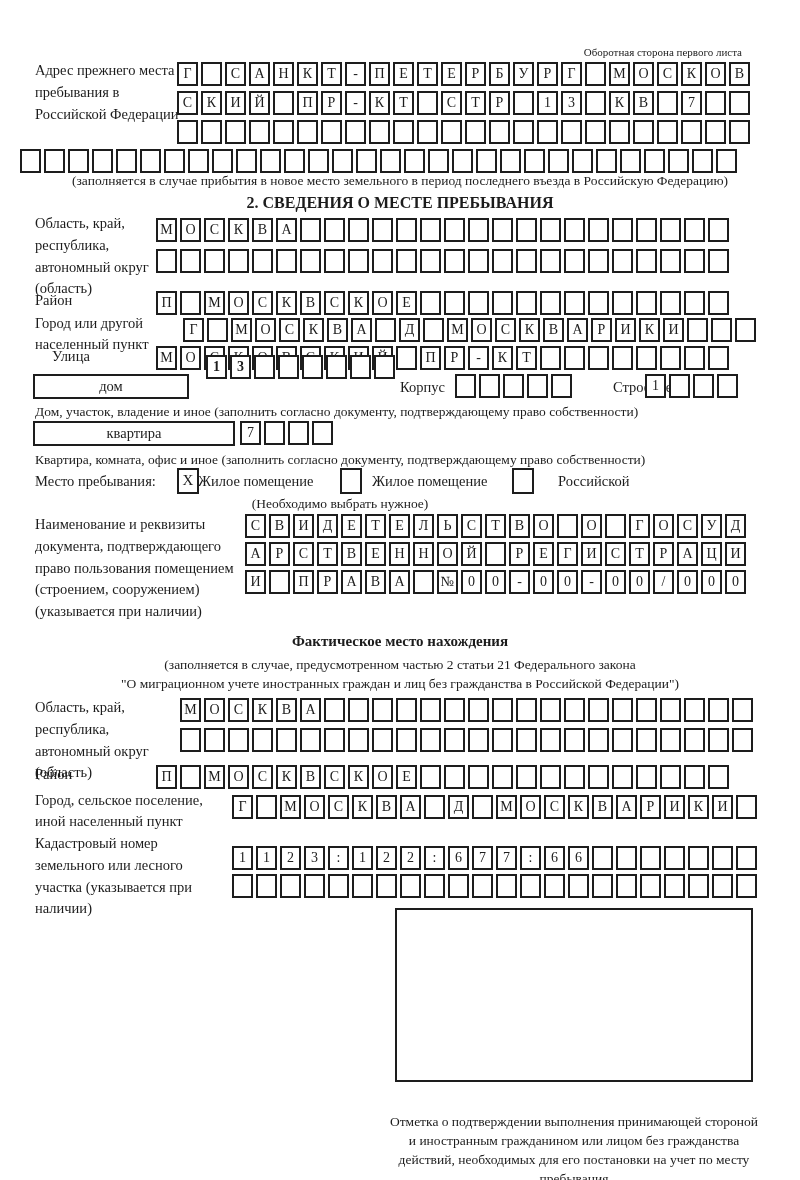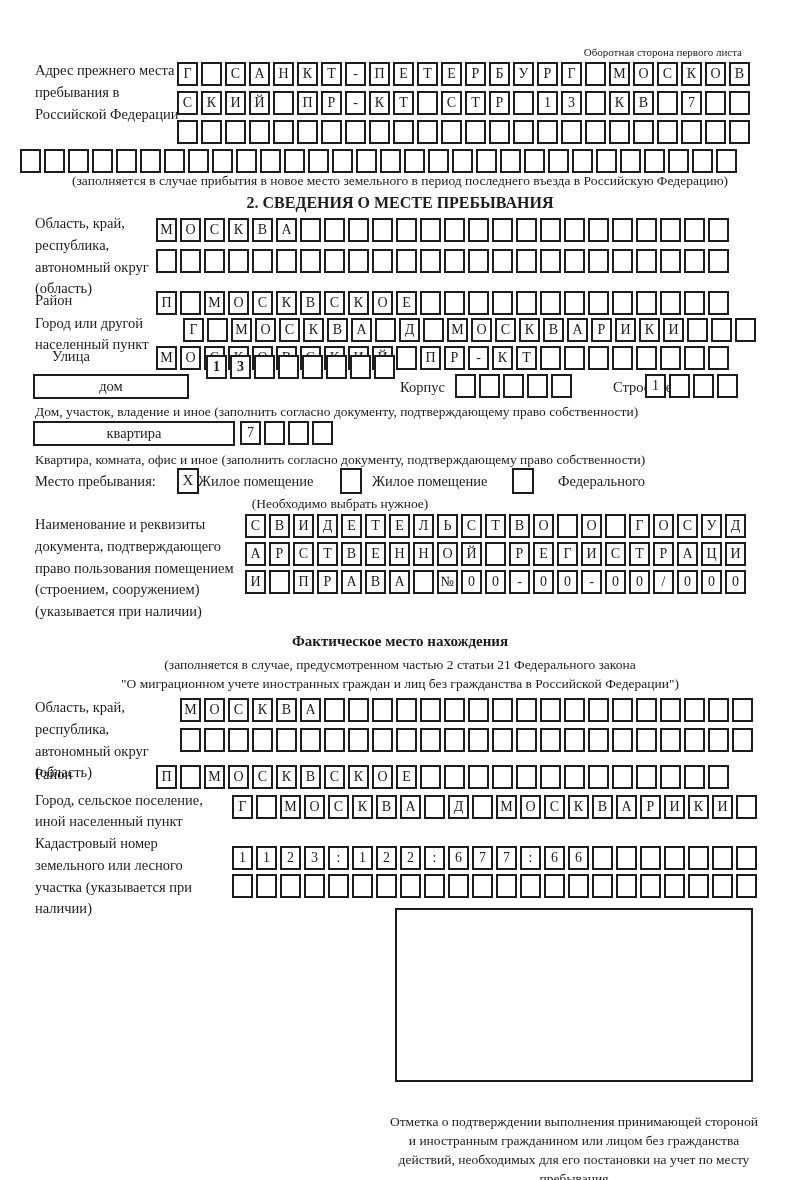--- a/index.html
+++ b/index.html
@@ -72,21 +72,21 @@
 <div class="boxrow" style="left:240px;top:421px;"><span class="cell">7</span><span class="cell"></span><span class="cell"></span><span class="cell"></span></div>
 
 <div class="abs note" style="left:35px;top:452px;">Квартира, комната, офис и иное (заполнить согласно документу, подтверждающему право собственности)</div>
 
 <div class="abs lbl" style="left:35px;top:471px;">Место пребывания:</div>
 <div class="checkbox" style="left:177px;top:468px;">X</div>
 <div class="abs lbl" style="left:198px;top:471px;text-align:center;">Жилое помещение</div>
 <div class="checkbox" style="left:340px;top:468px;"></div>
 <div class="abs lbl" style="left:372px;top:471px;">Жилое помещение</div>
 <div class="checkbox" style="left:512px;top:468px;"></div>
-<div class="abs lbl" style="left:558px;top:471px;">Федерального</div>
+<div class="abs lbl" style="left:558px;top:471px;">Российской</div>
 <div class="abs note center" style="left:100px;top:496px;width:480px;">(Необходимо выбрать нужное)</div>
 
 <div class="abs lbl" style="left:35px;top:514px;width:205px;">Наименование и реквизиты документа, подтверждающего право пользования помещением (строением, сооружением) (указывается при наличии)</div>
 <div class="boxrow" style="left:245px;top:514px;"><span class="cell">С</span><span class="cell">В</span><span class="cell">И</span><span class="cell">Д</span><span class="cell">Е</span><span class="cell">Т</span><span class="cell">Е</span><span class="cell">Л</span><span class="cell">Ь</span><span class="cell">С</span><span class="cell">Т</span><span class="cell">В</span><span class="cell">О</span><span class="cell"></span><span class="cell">О</span><span class="cell"></span><span class="cell">Г</span><span class="cell">О</span><span class="cell">С</span><span class="cell">У</span><span class="cell">Д</span></div>
 <div class="boxrow" style="left:245px;top:542px;"><span class="cell">А</span><span class="cell">Р</span><span class="cell">С</span><span class="cell">Т</span><span class="cell">В</span><span class="cell">Е</span><span class="cell">Н</span><span class="cell">Н</span><span class="cell">О</span><span class="cell">Й</span><span class="cell"></span><span class="cell">Р</span><span class="cell">Е</span><span class="cell">Г</span><span class="cell">И</span><span class="cell">С</span><span class="cell">Т</span><span class="cell">Р</span><span class="cell">А</span><span class="cell">Ц</span><span class="cell">И</span></div>
 <div class="boxrow" style="left:245px;top:570px;"><span class="cell">И</span><span class="cell"></span><span class="cell">П</span><span class="cell">Р</span><span class="cell">А</span><span class="cell">В</span><span class="cell">А</span><span class="cell"></span><span class="cell">№</span><span class="cell">0</span><span class="cell">0</span><span class="cell">-</span><span class="cell">0</span><span class="cell">0</span><span class="cell">-</span><span class="cell">0</span><span class="cell">0</span><span class="cell">/</span><span class="cell">0</span><span class="cell">0</span><span class="cell">0</span></div>
 
 <div class="abs bold center" style="left:0;top:633px;width:800px;font-size:15px;">Фактическое место нахождения</div>
 <div class="abs note center" style="left:0;top:657px;width:800px;">(заполняется в случае, предусмотренном частью 2 статьи 21 Федерального закона</div>
 <div class="abs note center" style="left:0;top:676px;width:800px;">"О миграционном учете иностранных граждан и лиц без гражданства в Российской Федерации")</div>

